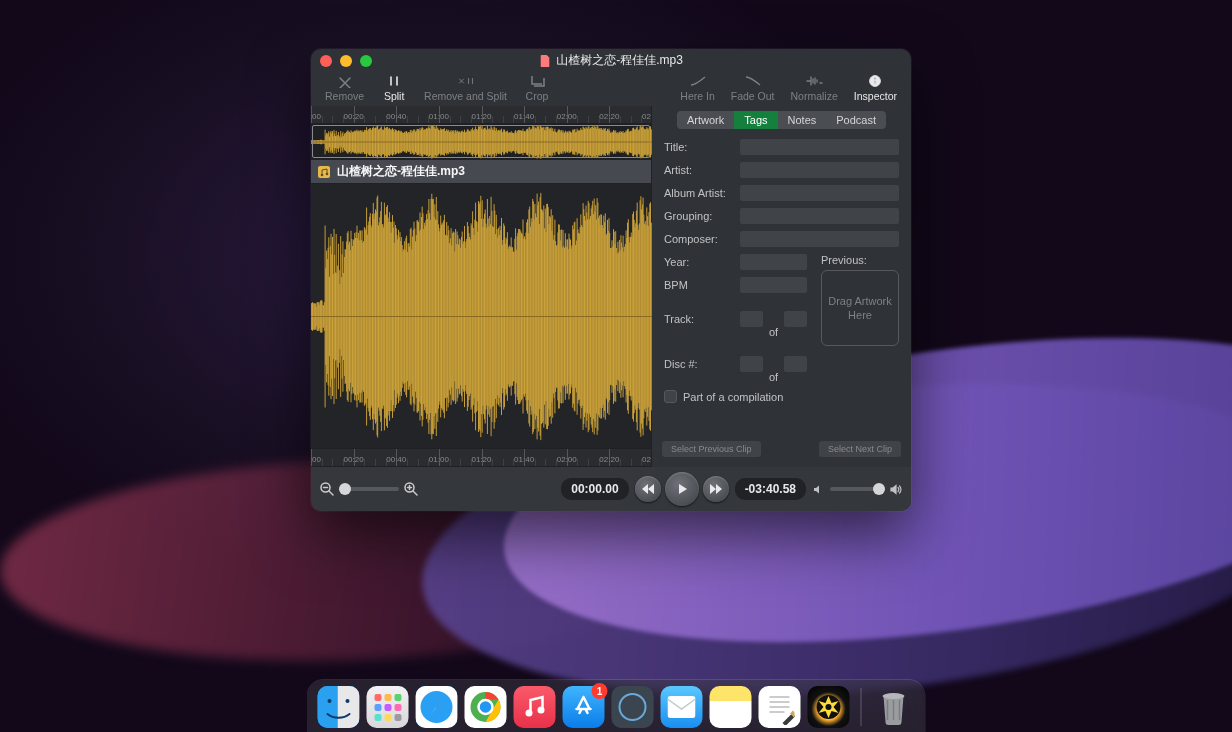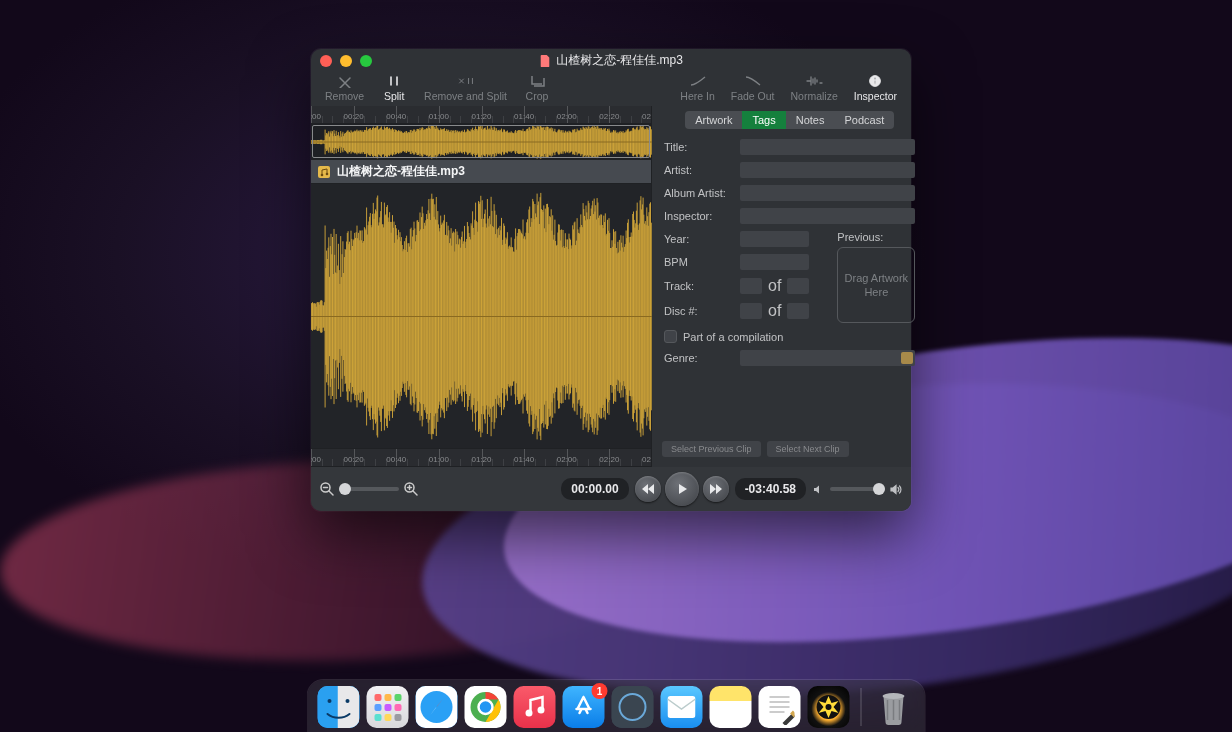--- a/index.html
+++ b/index.html
@@ -78,30 +78,30 @@
 .tab:first-child{ border-radius:4px 0 0 4px;}
 .tab:last-child{ border-radius:0 4px 4px 0;}
 .tab.active { background:#15803d; color:#fff; }
 
 .fields { padding:10px 12px 6px; display:flex; flex-direction:column; gap:7px; font-size:11px; color:#c1c2c4;}
 .row { display:flex; align-items:center; gap:6px;}
 .row label { width:70px; text-align:left; }
 .row input.txt { flex:1; height:16px; background:#404348; border:none; border-radius:2px; color:#e8e8ea; padding:0 4px; font-size:11px;}
 .row input.sm { width:52px; }
 .row input.tiny { width:22px; }
-.row .of { color:#c1c2c4; font-size:16px;}
+.row .of { color:#c1c2c4; font-size:11px;margin-top:26px;}
 .artblock { border:1px solid #55585c; border-radius:6px; width:78px; height:76px; display:flex; align-items:center; justify-content:center; text-align:center; color:#7d8084; font-size:11px; line-height:1.3;}
-.yearart { display:flex; gap:28px; }
+.yearart { display:flex; gap:14px; }
 .yearart .leftcol { display:flex; flex-direction:column; gap:7px; flex:1;}
 .check { display:flex; align-items:center; gap:6px; }
 .check .box { width:13px; height:13px; background:#404348; border-radius:3px; border:1px solid #55585c;}
 .genre .dd { flex:1; height:16px; background:#404348; border-radius:2px; position:relative;}
 .genre .dd::after { content:""; position:absolute; right:2px; top:2px; width:12px; height:12px; background:#a88a4a; border-radius:2px;}
 
-.clipnav { display:flex; justify-content:flex-start; padding:8px 10px 10px; gap:6px; margin-top:auto;}
+.clipnav { display:flex; justify-content:space-between; padding:8px 10px 10px; gap:6px; margin-top:auto;}
 .clipnav button { font-size:9px; padding:3px 9px; background:#404348; border:none; border-radius:3px; color:#888a8d;}
 
 
 .dock { position:absolute; bottom:0; left:50%; transform:translateX(-50%);
   background:rgba(80,80,88,.35); backdrop-filter:blur(20px); border-radius:16px 16px 0 0;
   padding:6px 10px 4px; display:flex; gap:7px; align-items:center;
   box-shadow:0 0 0 1px rgba(255,255,255,.12);}
 .dockicon { width:42px; height:42px; border-radius:10px; position:relative; display:flex; align-items:center; justify-content:center; font-size:22px;}
 .dock .sep { width:1px; height:38px; background:rgba(255,255,255,.25); margin:0 4px;}
 .badge { position:absolute; top:-3px; right:-3px; background:#ff3b30; color:#fff; font-size:10px; font-weight:700; min-width:16px; height:16px; border-radius:8px; display:flex; align-items:center; justify-content:center; padding:0 4px;}
@@ -321,21 +321,25 @@
           </div>
         <div class="row">
             <label>Artist:</label>
             <input class="txt" value="" style="">
           </div>
         <div class="row">
             <label>Album Artist:</label>
             <input class="txt" value="" style="">
           </div>
         <div class="row">
-            <label>Inspector:</label>
+            <label>Grouping:</label>
+            <input class="txt" value="" style="">
+          </div>
+        <div class="row">
+            <label>Composer:</label>
             <input class="txt" value="" style="">
           </div>
 
         <div class="yearart">
           <div class="leftcol">
             <div class="row">
                 <label>Year:</label>
                 <input class="txt sm" value="" style="">
               </div>
             <div class="row">
@@ -361,24 +365,20 @@
                 <span>Drag Artwork Here</span>
               </div>
           </div>
         </div>
 
         <div class="check">
           <div class="box"></div>
           <span>Part of a compilation</span>
         </div>
 
-        <div class="row genre">
-            <label>Genre:</label>
-            <div class="dd"></div>
-          </div>
       </div>
 
       <div class="clipnav">
         <button>Select Previous Clip</button>
         <button>Select Next Clip</button>
       </div>
     </div>
   </div>
 
   <div class="bottombar">

